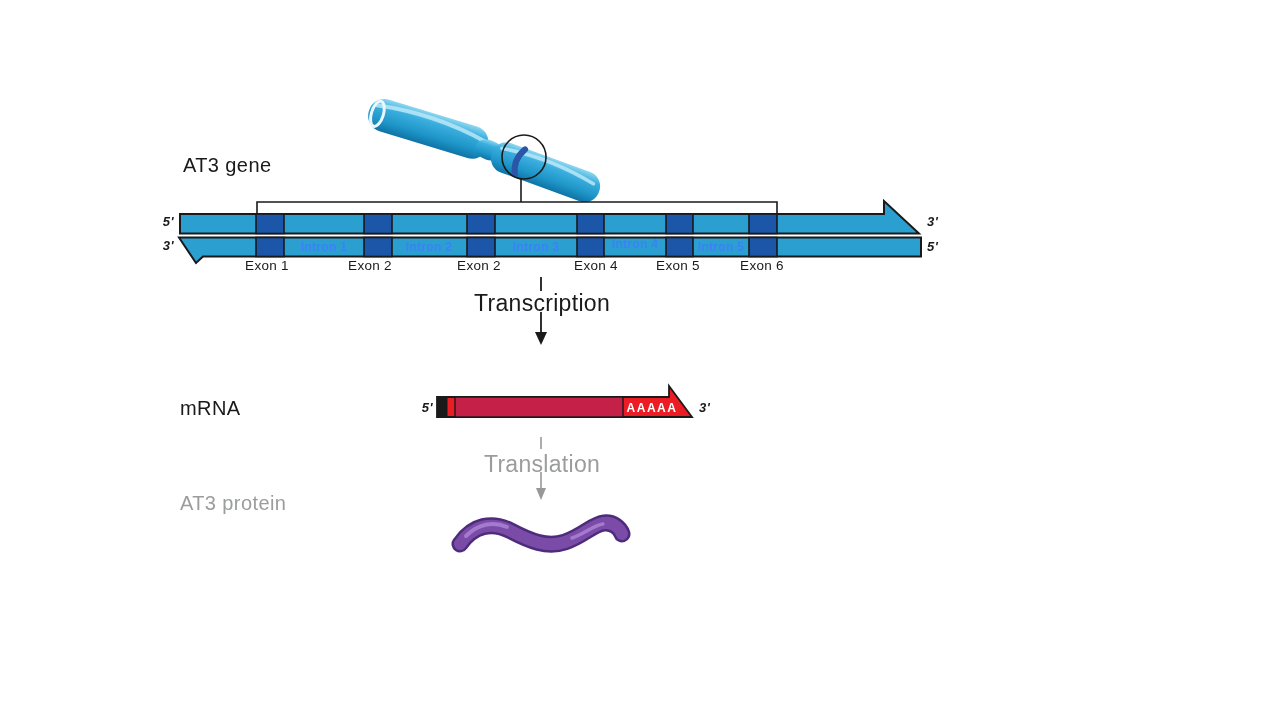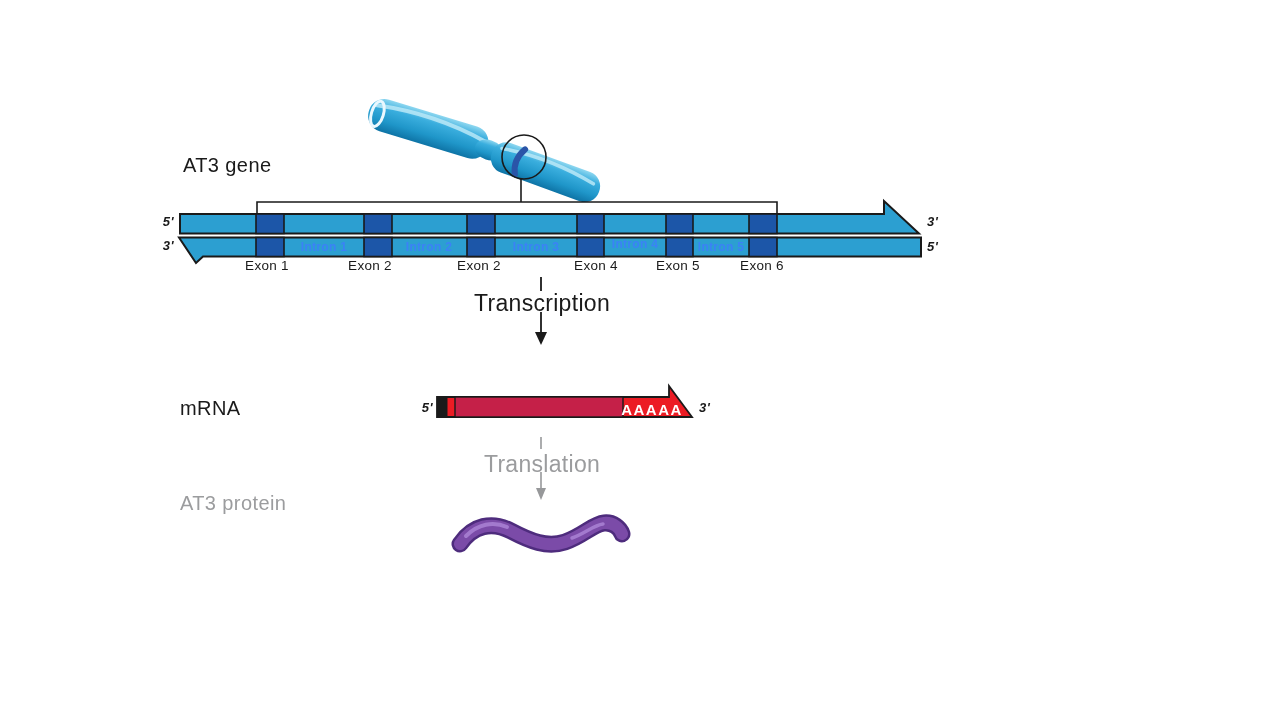--- a/index.html
+++ b/index.html
@@ -9,21 +9,21 @@
   }
   .stage svg{position:absolute;left:0;top:0;}
   .lbl{position:absolute;white-space:nowrap;line-height:1;}
   .ctr{transform:translateX(-50%);}
   .section-title{font-size:20px;letter-spacing:.4px;}
   .muted{color:#9B9C9E;}
   .prime{font-size:13px;font-style:italic;font-weight:bold;letter-spacing:.5px;}
   .exon-lbl{font-size:13.5px;letter-spacing:.3px;}
   .intron-lbl{font-size:12px;color:#3b82f6;font-weight:bold;letter-spacing:.3px;}
   .process-lbl{font-size:23px;letter-spacing:.3px;}
-  .polya{font-size:15px;font-weight:bold;color:#ffffff;letter-spacing:1.5px;}
+  .polya{font-size:12px;font-weight:bold;color:#ffffff;letter-spacing:1.5px;}
   .right{text-align:right;}
 </style>
 </head>
 <body>
 
 <div class="stage">
 
   <svg width="1280" height="720" viewBox="0 0 1280 720">
     <defs>
       <linearGradient id="chromGrad" x1="0" y1="0" x2="0" y2="1">

